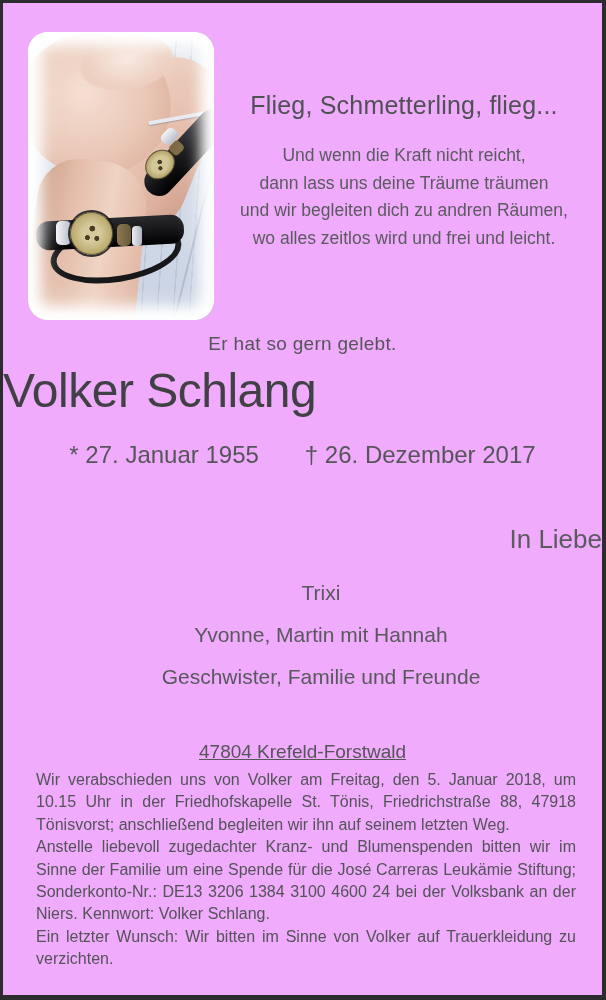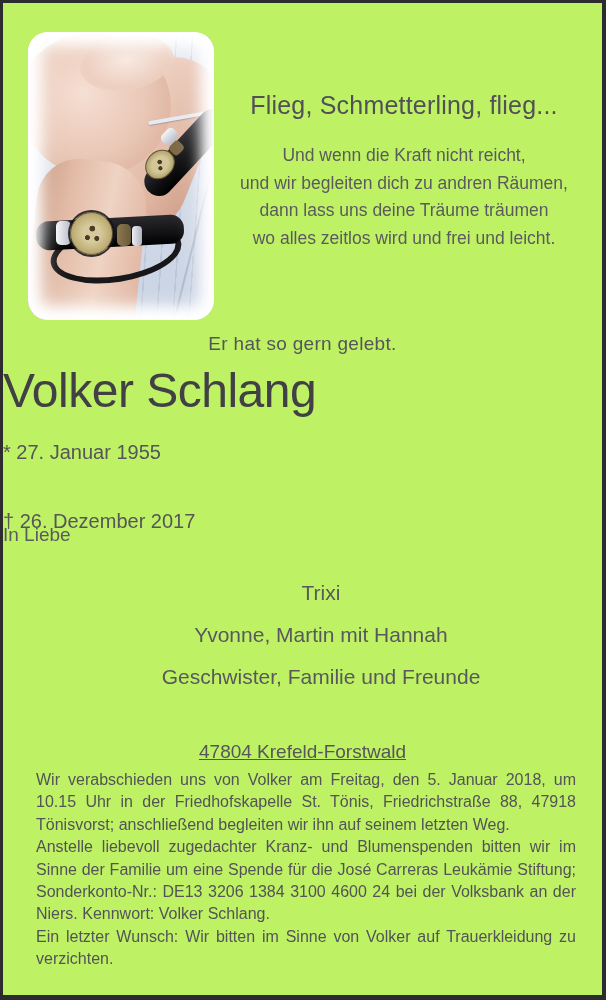--- a/index.html
+++ b/index.html
@@ -1,21 +1,21 @@
 <!DOCTYPE html>
 <html lang="de"><head>
 <meta charset="utf-8">
 <style>
   * { margin:0; padding:0; box-sizing:border-box; }
   html,body { background:#ffffff; }
   body { width:606px; height:1000px; font-family:"Liberation Sans","DejaVu Sans",sans-serif; }
 
   .card {
     position:relative; width:606px; height:1000px;
-    background:#bef264;
+    background:#f0abfc;
     border-style:solid; border-color:#2c2c2e;
     border-width:3px 4px 5px 3px;
     overflow:hidden;
     color:#55555a;
   }
 
   
   .photo {
     position:absolute; left:25px; top:29px; width:186px; height:288px;
     border-radius:20px; overflow:hidden; background:#eef1f6;
@@ -124,24 +124,24 @@
   
   .poem { position:absolute; left:213px; top:86px; width:376px; text-align:center; }
   .poem-title { font-size:25px; line-height:32px; color:#505055; letter-spacing:.2px; }
   .poem-lines { margin-top:21px; font-size:17.5px; line-height:27.5px; color:#5a5a5f; }
 
   .lead  { position:absolute; left:0; right:0; top:330px; text-align:center;
            font-size:19px; color:#55555a; letter-spacing:.3px; }
   .deceased { position:absolute; left:0; right:0; top:360px; text-align:left;
            font-size:48px; line-height:56px; color:#404045; letter-spacing:-.5px; }
   .dates { position:absolute; left:0; right:0; top:438px; display:flex;
-           justify-content:center; gap:46px; font-size:20px; color:#55555a;flex-direction:column; }
-
-  .inliebe { position:absolute; left:0; right:0; top:521px; text-align:left;
-           font-size:19px; color:#5a5a5f; }
+           justify-content:center; gap:46px; font-size:24px; color:#55555a; }
+
+  .inliebe { position:absolute; left:0; right:0; top:521px; text-align:right;
+           font-size:26px; color:#5a5a5f; }
   .names { position:absolute; left:0; right:0; top:569px; text-align:center;
            font-size:21px; line-height:42px; color:#58585d;padding-left:37px; }
 
   .city { position:absolute; left:0; right:0; top:738px; text-align:center;
            font-size:19px; color:#55555a;text-decoration:underline; }
   .bodytext { position:absolute; left:33px; top:766px; width:540px;
            font-size:16px; line-height:22.4px; text-align:justify;
            color:#535358; hyphens:auto; -webkit-hyphens:auto; }
   .bodytext p { margin:0; }
 </style>
@@ -169,22 +169,22 @@
     <div class="ph-bead-bl"></div>
     <div class="ph-bead-sl2"></div>
     <div class="ph-medal-left"></div>
     <div class="ph-fade"></div>
   </div>
 
   <div class="poem">
     <div class="poem-title">Flieg, Schmetterling, flieg...</div>
     <div class="poem-lines">
       <div>Und wenn die Kraft nicht reicht,</div>
+      <div>dann lass uns deine Träume träumen</div>
       <div>und wir begleiten dich zu andren Räumen,</div>
-      <div>dann lass uns deine Träume träumen</div>
       <div>wo alles zeitlos wird und frei und leicht.</div>
     </div>
   </div>
 
   <div class="lead">Er hat so gern gelebt.</div>
   <div class="deceased">Volker Schlang</div>
   <div class="dates">
     <span>* 27. Januar 1955</span>
     <span>† 26. Dezember 2017</span>
   </div>

